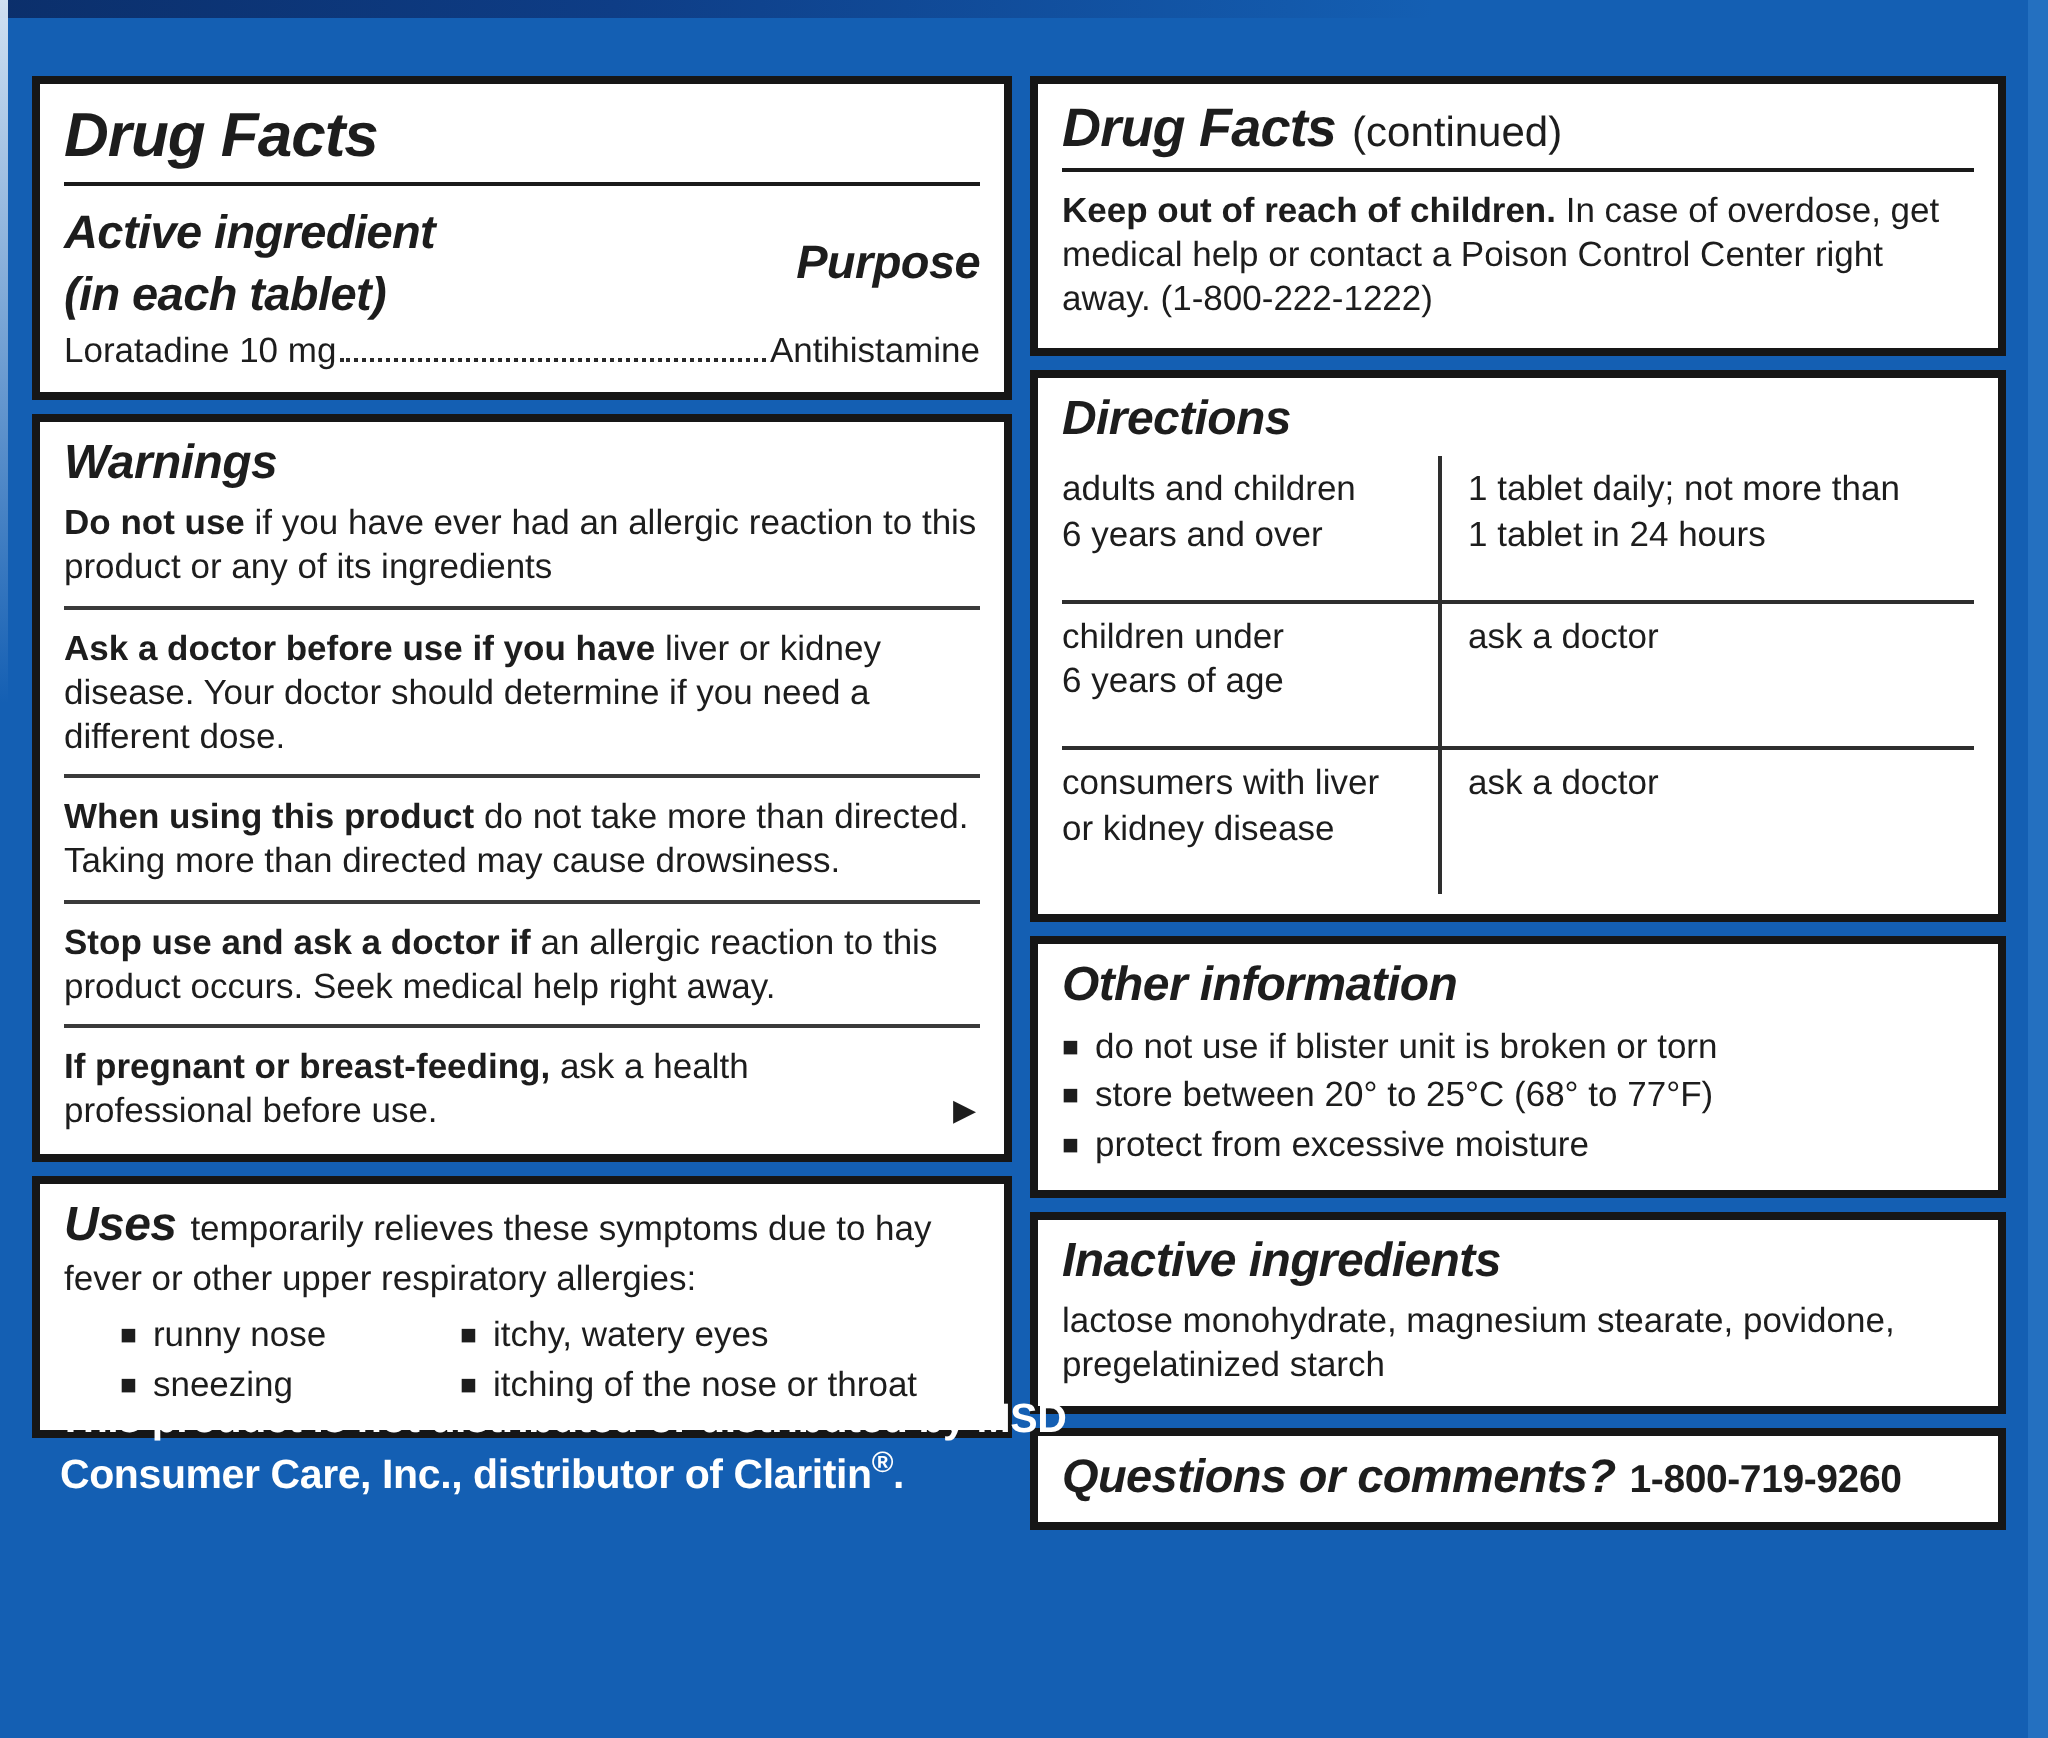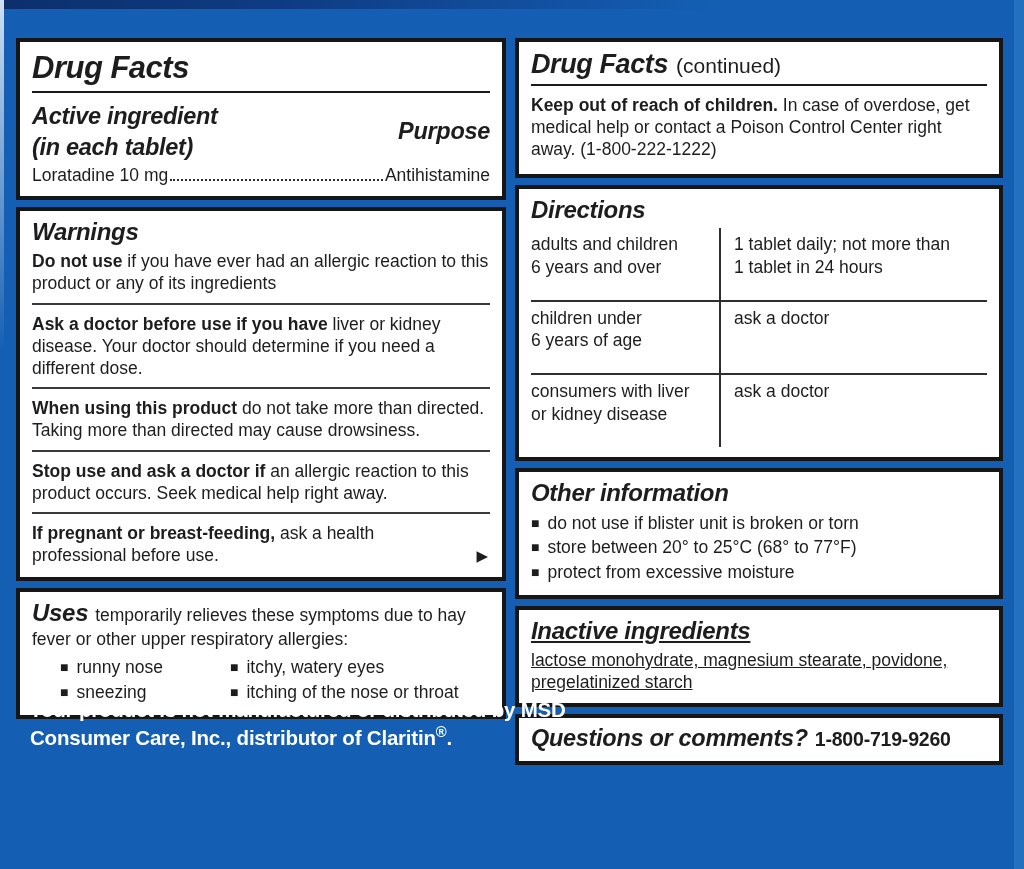--- a/index.html
+++ b/index.html
@@ -112,21 +112,21 @@
   .footnote sup { font-size: 72%; vertical-align: super; line-height: 0; }
   .fn-line2 { padding-left: 9px; }
 
   
   .h-lf1 { min-height: 150px; }
   .h-lf2 { min-height: 116px; }
   .h-lf3 { min-height: 345px; }
   .h-rb1 { min-height: 140px; }
   .h-rb2 { min-height: 198px; }
   .h-rb3 { min-height: 117px; }
-  .h-rb4 { min-height: 92px; text-decoration: underline; }
+  .h-rb4 { min-height: 92px; }
 </style>
 </head>
 <body>
 
 <div class="top-edge"></div>
 <div class="left-edge"></div>
 <div class="right-edge"></div>
 
 <div class="cols">
 
@@ -229,15 +229,15 @@
 
     <div class="box questions-box">
       <span class="questions-title">Questions or comments?</span>
       <span class="phone">1-800-719-9260</span>
     </div>
 
   </div>
 </div>
 
 <div class="footnote">
-  <div><sup>†</sup><span>Your product is not manufactured or distributed by MSD</span></div>
+  <div><sup>†</sup><span>This product is not distributed or distributed by MSD</span></div>
   <div class="fn-line2"><span>Consumer Care, Inc., distributor of Claritin</span><sup>®</sup><span>.</span></div>
 </div>
 
 </body></html>

